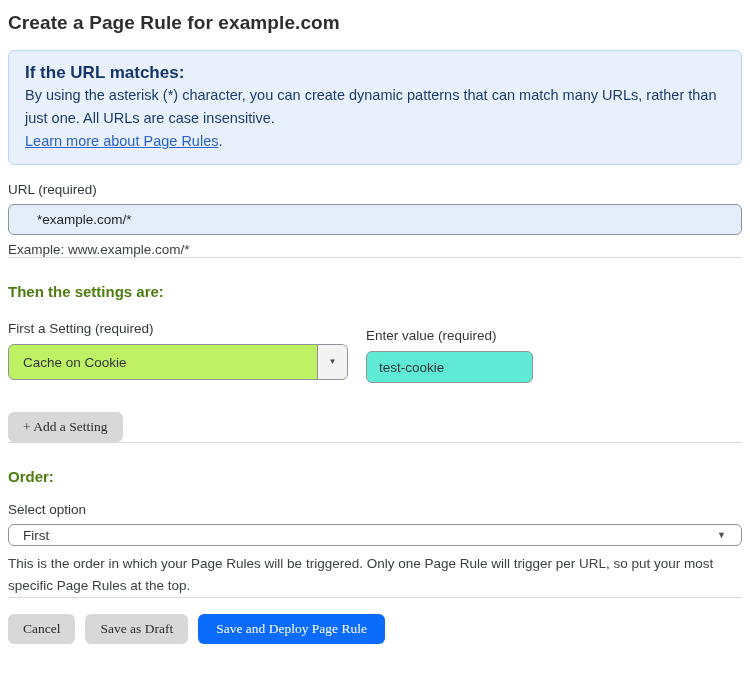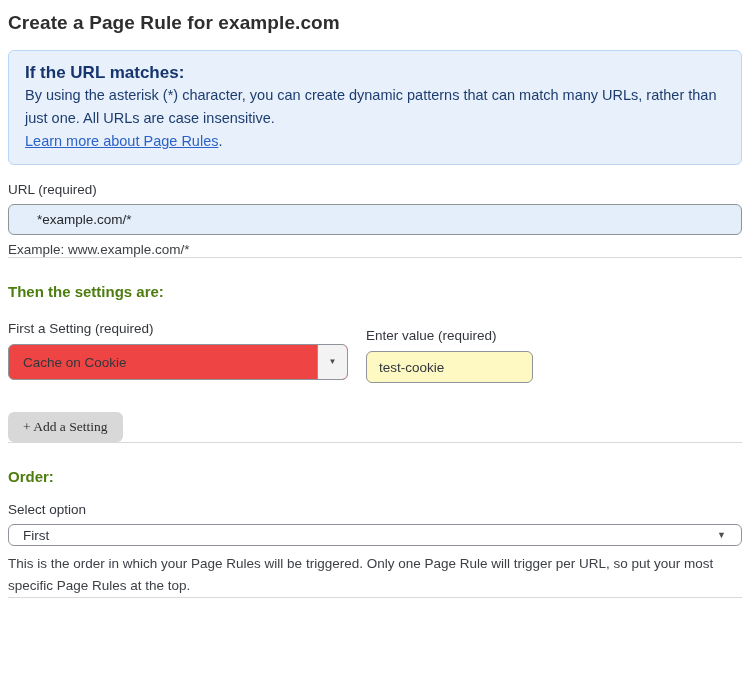--- a/index.html
+++ b/index.html
@@ -88,21 +88,21 @@
   .settings-col-right { margin-left: 18px; margin-top: 7px; }
   .settings-col-left .field-label,
   .settings-col-right .field-label { margin-top: 0; margin-bottom: 8px; }
 
   .select-composite {
     display: flex;
     width: 340px;
     height: 36px;
     border: 1px solid #8f949b;
     border-radius: 6px;
-    background: #ef4444;
+    background: #bef264;
     overflow: hidden;
     cursor: pointer;
   }
   .select-composite .select-value {
     flex: 1;
     display: flex;
     align-items: center;
     padding: 0 14px;
     font-size: 13.5px;
     color: #33373d;
@@ -114,21 +114,21 @@
     display: flex;
     align-items: center;
     justify-content: center;
   }
   .caret { font-size: 8px; color: #4a4a4a; line-height: 1; }
 
   .value-input {
     display: block;
     width: 167px;
     height: 32px;
-    background: #fef9c3;
+    background: #5eead4;
     border: 1px solid #8f949b;
     border-radius: 6px;
     padding: 15px 12px;
     font-size: 13.5px;
     color: #33373d;
     font-family: "Liberation Sans", "DejaVu Sans", sans-serif;
     outline: none;
   }
 
   .btn {
@@ -232,14 +232,19 @@
 
   <div class="field-label">Select option</div>
   <div class="order-select">
     <span>First</span>
     <span class="caret">▼</span>
   </div>
   <div class="order-help">This is the order in which your Page Rules will be triggered. Only one Page Rule will trigger per URL, so put your most specific Page Rules at the top.</div>
 
   <hr class="divider divider-3">
 
+  <div class="footer-row">
+    <button class="btn btn-gray">Cancel</button>
+    <button class="btn btn-gray">Save as Draft</button>
+    <button class="btn btn-blue">Save and Deploy Page Rule</button>
+  </div>
 
 </div>
 
 </body></html>

